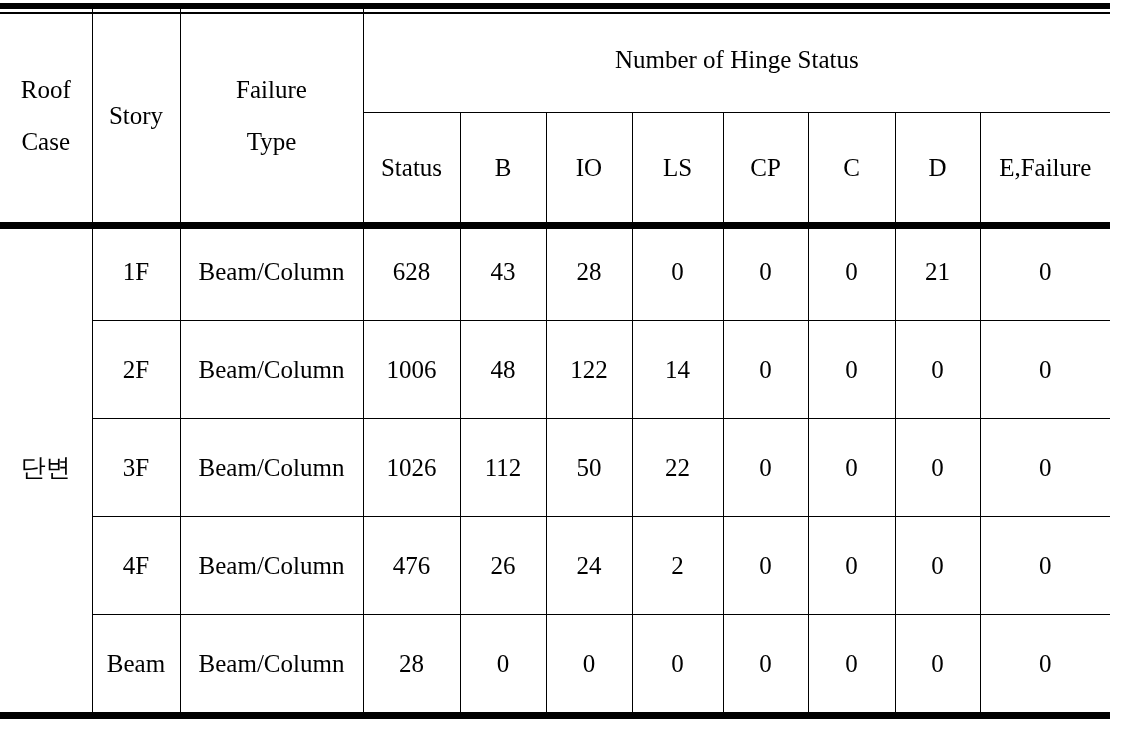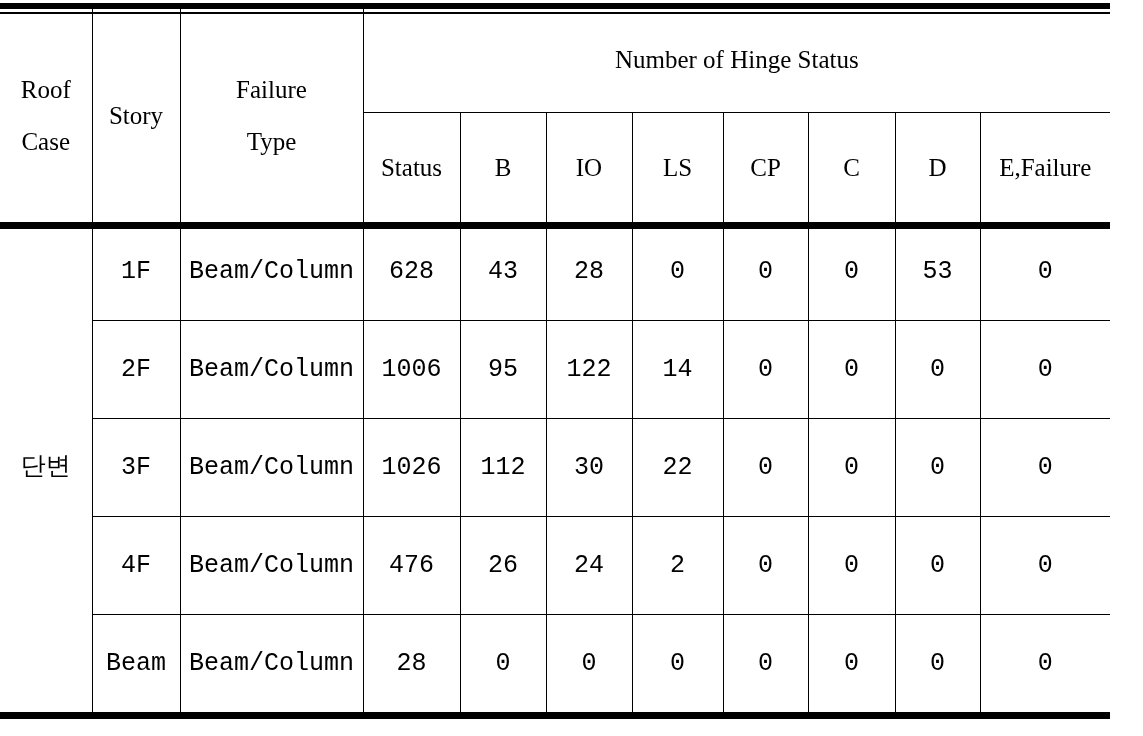--- a/index.html
+++ b/index.html
@@ -86,21 +86,20 @@
     height: 214px;
   }
   .h-sub {
     height: 110px;
   }
 
   
   tbody tr td {
     height: 97px;
     border-top: 1.6px solid #000;
-    font-family: Liberation Mono, monospace;
   }
   tbody tr:first-child td {
     border-top: none;
   }
   td.load-case-cell {
     border-top: none;
   }
 
   .two-line span { display: block; }
   .two-line .line-gap { height: 22px; }
@@ -178,41 +177,41 @@
       <tr>
         <td class="load-case-cell" rowspan="5">단변</td>
         <td>1F</td>
         <td>Beam/Column</td>
         <td>628</td>
         <td>43</td>
         <td>28</td>
         <td>0</td>
         <td>0</td>
         <td>0</td>
-        <td>53</td>
+        <td>21</td>
         <td>0</td>
       </tr>
       <tr>
         <td>2F</td>
         <td>Beam/Column</td>
         <td>1006</td>
-        <td>95</td>
+        <td>48</td>
         <td>122</td>
         <td>14</td>
         <td>0</td>
         <td>0</td>
         <td>0</td>
         <td>0</td>
       </tr>
       <tr>
         <td>3F</td>
         <td>Beam/Column</td>
         <td>1026</td>
         <td>112</td>
-        <td>30</td>
+        <td>50</td>
         <td>22</td>
         <td>0</td>
         <td>0</td>
         <td>0</td>
         <td>0</td>
       </tr>
       <tr>
         <td>4F</td>
         <td>Beam/Column</td>
         <td>476</td>

